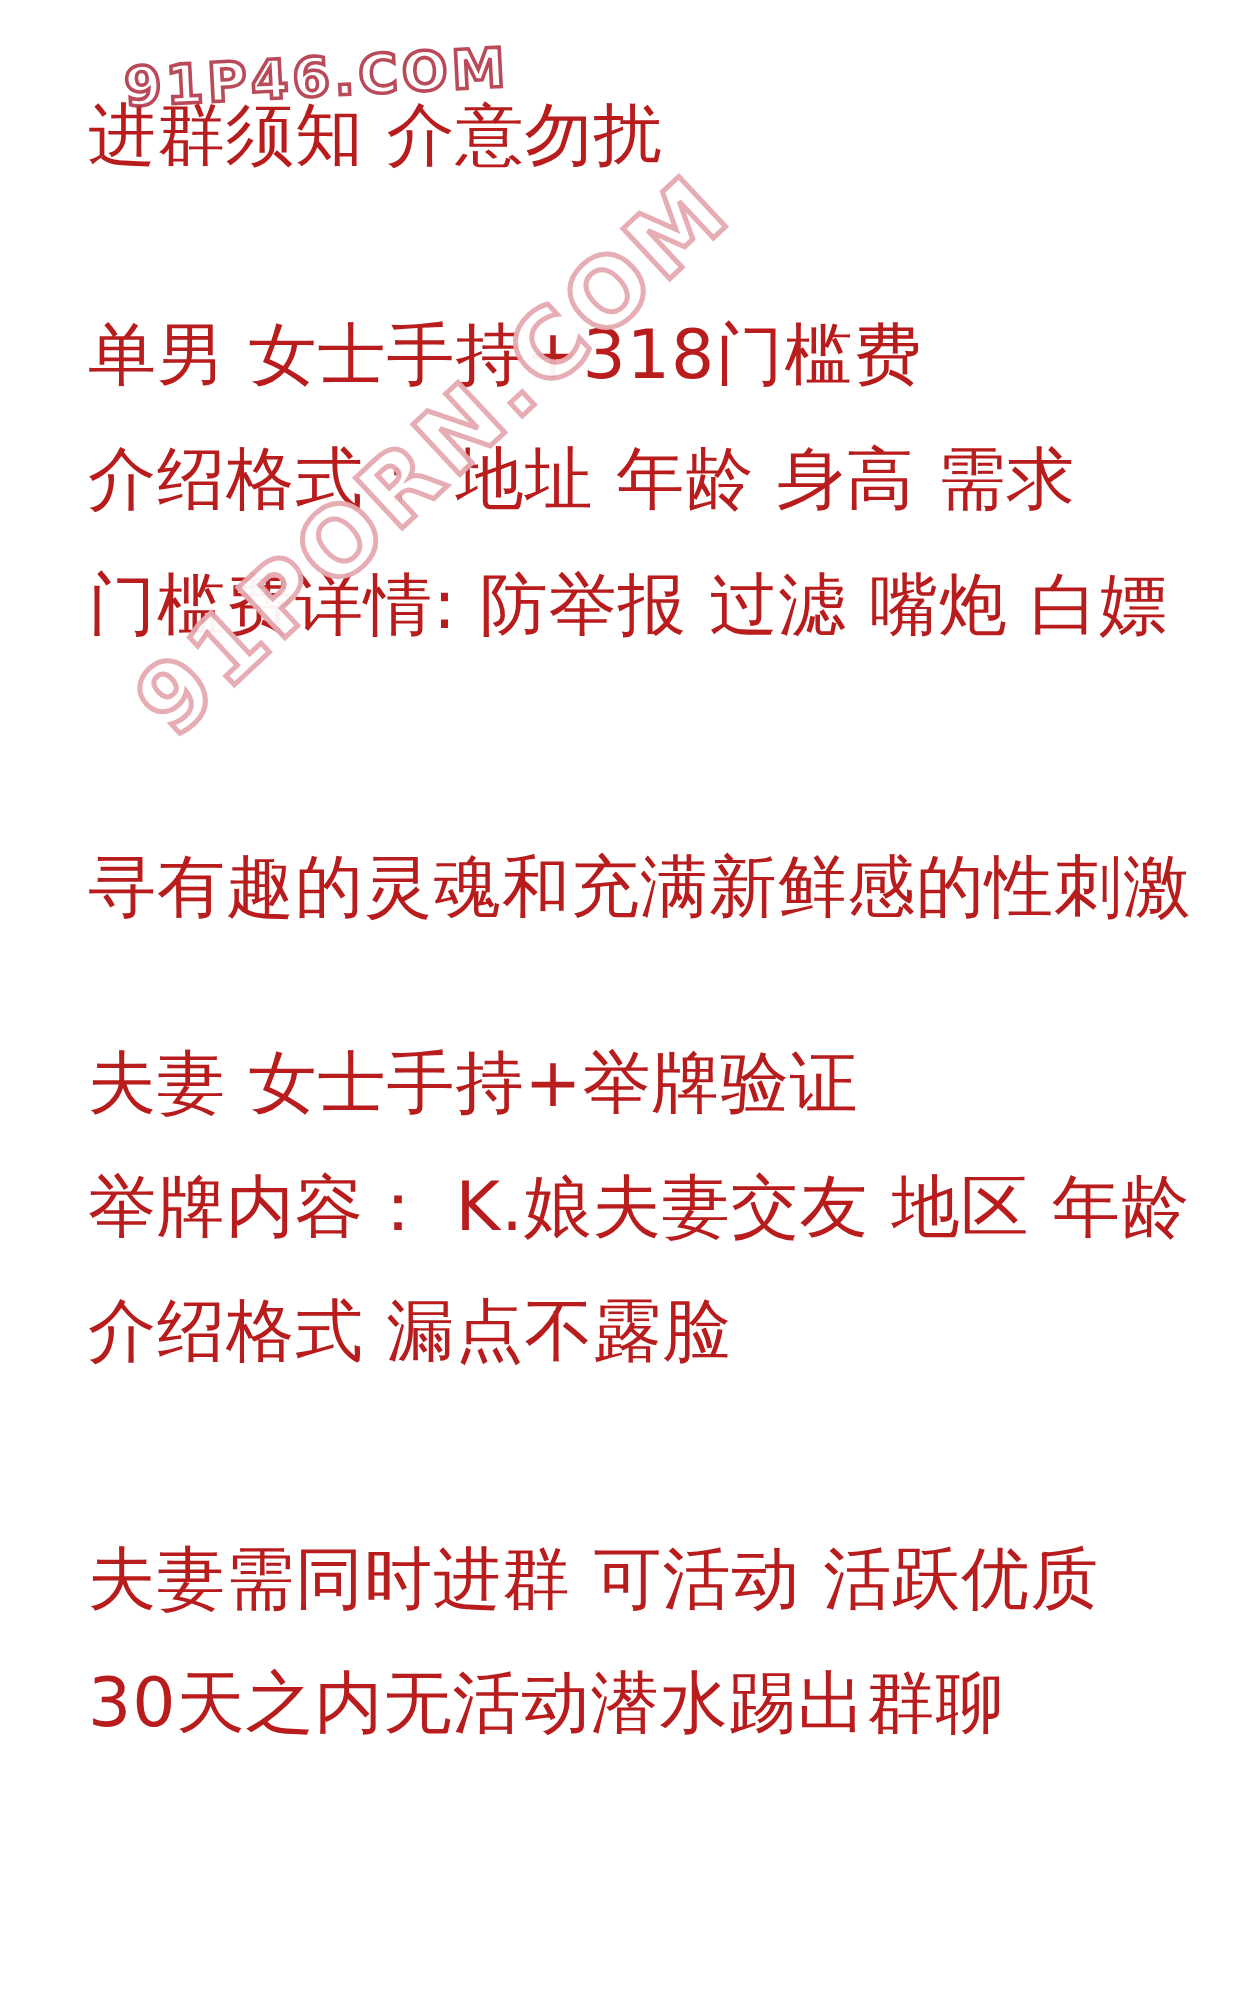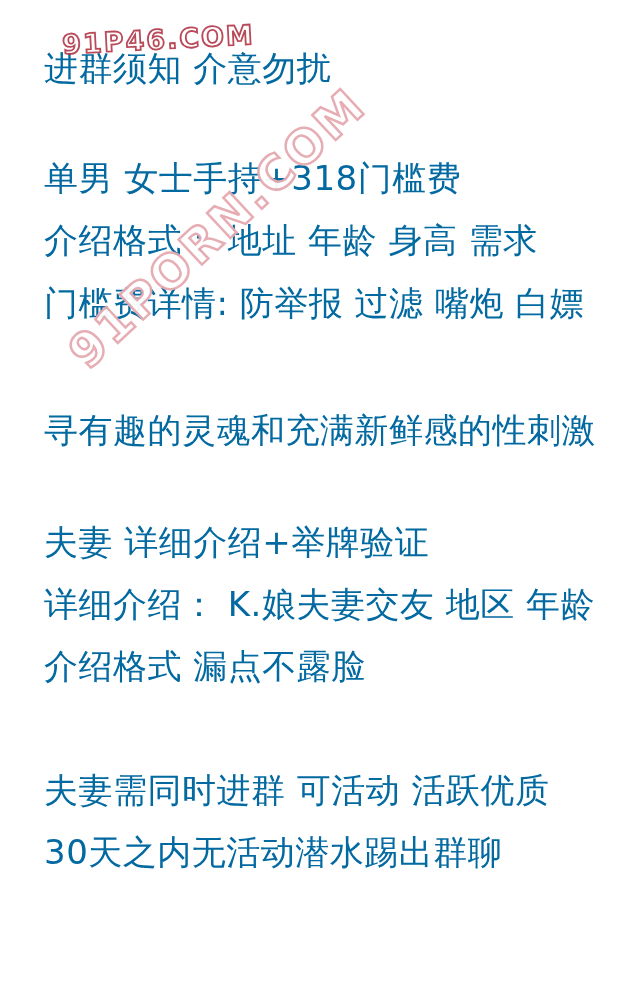--- a/index.html
+++ b/index.html
@@ -10,21 +10,21 @@
     overflow:hidden;
     font-family:"DejaVu Sans", sans-serif;
   }
   .line{
     position:absolute;
     left:44px;
     margin:0;
     font-size:34px;
     line-height:1.1;
     font-weight:400;
-    color:#0369a1;
+    color:#b91c1c;
     white-space:nowrap;
     letter-spacing:0.5px;
   }
   .wm{
     position:absolute;
     margin:0;
     font-weight:700;
     color:#ffffff;
     white-space:nowrap;
     pointer-events:none;
@@ -52,20 +52,20 @@
 
 <div class="page">
   <div class="wm wm-top">91P46.COM</div>
   <div class="wm wm-diag">91PORN.COM</div>
 
   <p class="line" style="top:50px">进群须知 介意勿扰</p>
 
   <p class="line" style="top:160px">单男 女士手持+318门槛费</p>
   <p class="line" style="top:285px">门槛费详情: 防举报 过滤 嘴炮 白嫖</p>
   <p class="line" style="top:222px">介绍格式： 地址 年龄 身高 需求</p>
-  <p class="line" style="top:412px">寻有趣的灵魂和充满新鲜感的性刺激</p>
+  <p class="line" style="top:426px">寻有趣的灵魂和充满新鲜感的性刺激</p>
 
-  <p class="line" style="top:524px">夫妻 详细介绍+举牌验证</p>
-  <p class="line" style="top:586px">详细介绍： K.娘夫妻交友 地区 年龄</p>
+  <p class="line" style="top:524px">夫妻 女士手持+举牌验证</p>
+  <p class="line" style="top:586px">举牌内容： K.娘夫妻交友 地区 年龄</p>
   <p class="line" style="top:648px">介绍格式 漏点不露脸</p>
   <p class="line" style="top:772px">夫妻需同时进群 可活动 活跃优质</p>
   <p class="line" style="top:834px">30天之内无活动潜水踢出群聊</p>
 </div>
 
 </body></html>

